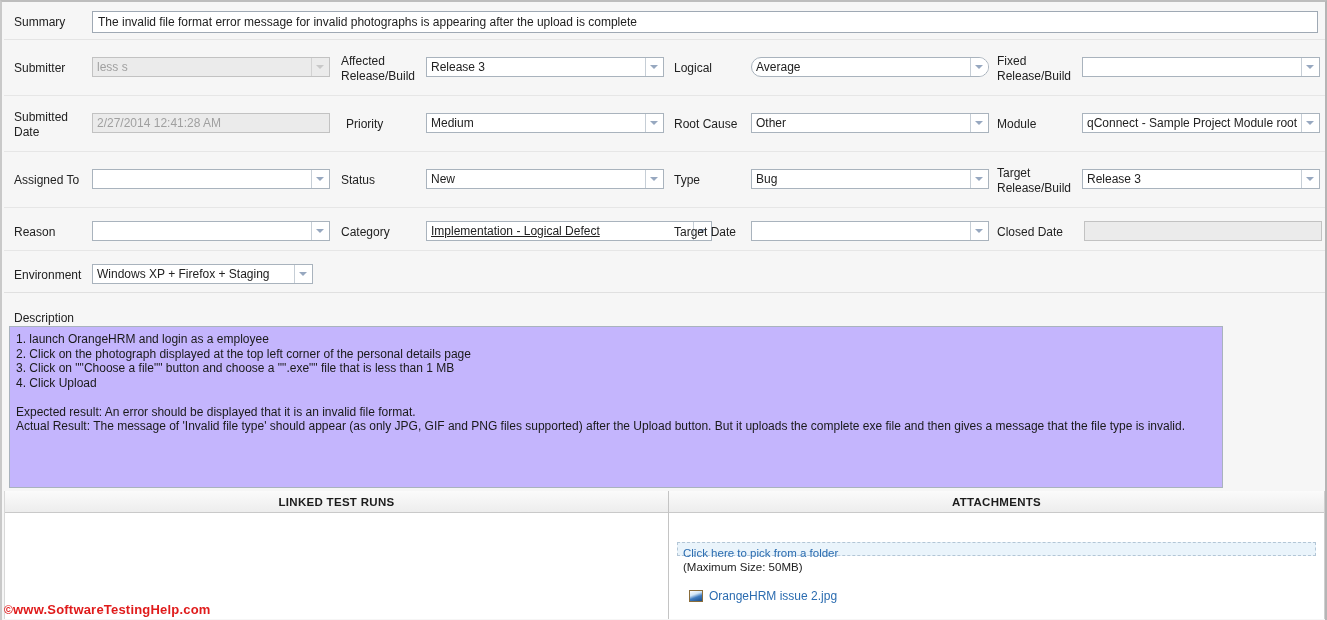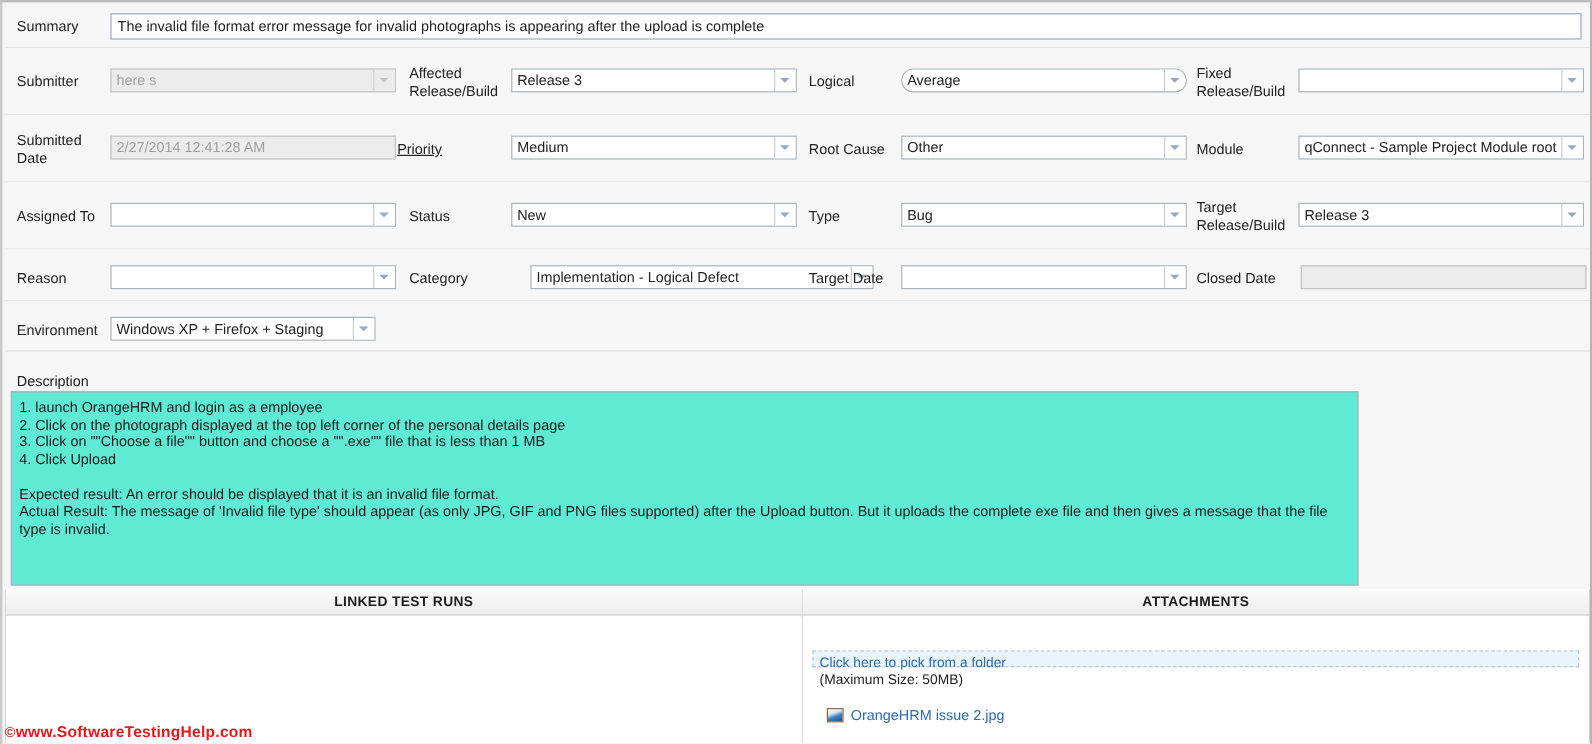--- a/index.html
+++ b/index.html
@@ -142,24 +142,24 @@
     position: absolute;
     left: 12px;
     top: 309px;
     font-size: 12px;
     color: #222;
   }
   .desc-box {
     position: absolute;
     left: 7px;
     top: 324px;
-    width: 1123px;
+    width: 1214px;
     height: 162px;
     box-sizing: border-box;
-    background: #5eead4;
+    background: #c4b5fd;
     border: 1px solid #a9b3bd;
     overflow: hidden;
   }
   .desc-text {
     margin: 0;
     padding: 5px 6px;
     font-family: "Liberation Sans", sans-serif;
     font-size: 12px;
     line-height: 14.5px;
     color: #1a1a1a;
@@ -273,21 +273,21 @@
     <div class="form-area">
 
       <div class="row summary-row">
         <span class="lbl" style="left:10px; top:11px;">Summary</span>
         <div class="summary-input">The invalid file format error message for invalid photographs is appearing after the upload is complete</div>
       </div>
 
       <div class="row r2">
         <span class="lbl" style="left:10px; top:21px;">Submitter</span>
         <div class="fld combo disabled" style="left:88px; top:17px; width:238px;">
-          <span class="txt">here s</span>
+          <span class="txt">less s</span>
           <span class="ddbtn">
               <i></i>
             </span>
         </div>
 
         <span class="lbl two-line" style="left:337px; top:14px;">Affected</span>
         <span class="lbl two-line" style="left:337px; top:29px;">Release/Build</span>
         <div class="fld combo" style="left:422px; top:17px; width:238px;">
           <span class="txt">Release 3</span>
           <span class="ddbtn">
@@ -313,21 +313,21 @@
         </div>
       </div>
 
       <div class="row r3">
         <span class="lbl two-line" style="left:10px; top:14px;">Submitted</span>
         <span class="lbl two-line" style="left:10px; top:29px;">Date</span>
         <div class="fld disabled" style="left:88px; top:17px; width:238px;">
           <span class="txt">2/27/2014 12:41:28 AM</span>
         </div>
 
-        <span class="lbl" style="left:327px; top:21px;text-decoration:underline;">Priority</span>
+        <span class="lbl" style="left:342px; top:21px;">Priority</span>
         <div class="fld combo" style="left:422px; top:17px; width:238px;">
           <span class="txt">Medium</span>
           <span class="ddbtn">
               <i></i>
             </span>
         </div>
 
         <span class="lbl" style="left:670px; top:21px;">Root Cause</span>
         <div class="fld combo" style="left:747px; top:17px; width:238px;">
           <span class="txt">Other</span>
@@ -383,21 +383,21 @@
       <div class="row r5">
         <span class="lbl" style="left:10px; top:17px;">Reason</span>
         <div class="fld combo" style="left:88px; top:13px; width:238px;">
           <span class="txt"></span>
           <span class="ddbtn">
               <i></i>
             </span>
         </div>
 
         <span class="lbl" style="left:337px; top:17px;">Category</span>
-        <div class="fld combo" style="left:438px; top:13px; width:286px;">
+        <div class="fld combo" style="left:422px; top:13px; width:286px;text-decoration:underline;">
           <span class="txt">Implementation - Logical Defect</span>
           <span class="ddbtn">
               <i></i>
             </span>
         </div>
 
         <span class="lbl" style="left:670px; top:17px;">Target Date</span>
         <div class="fld combo" style="left:747px; top:13px; width:238px;">
           <span class="txt"></span>
           <span class="ddbtn">

